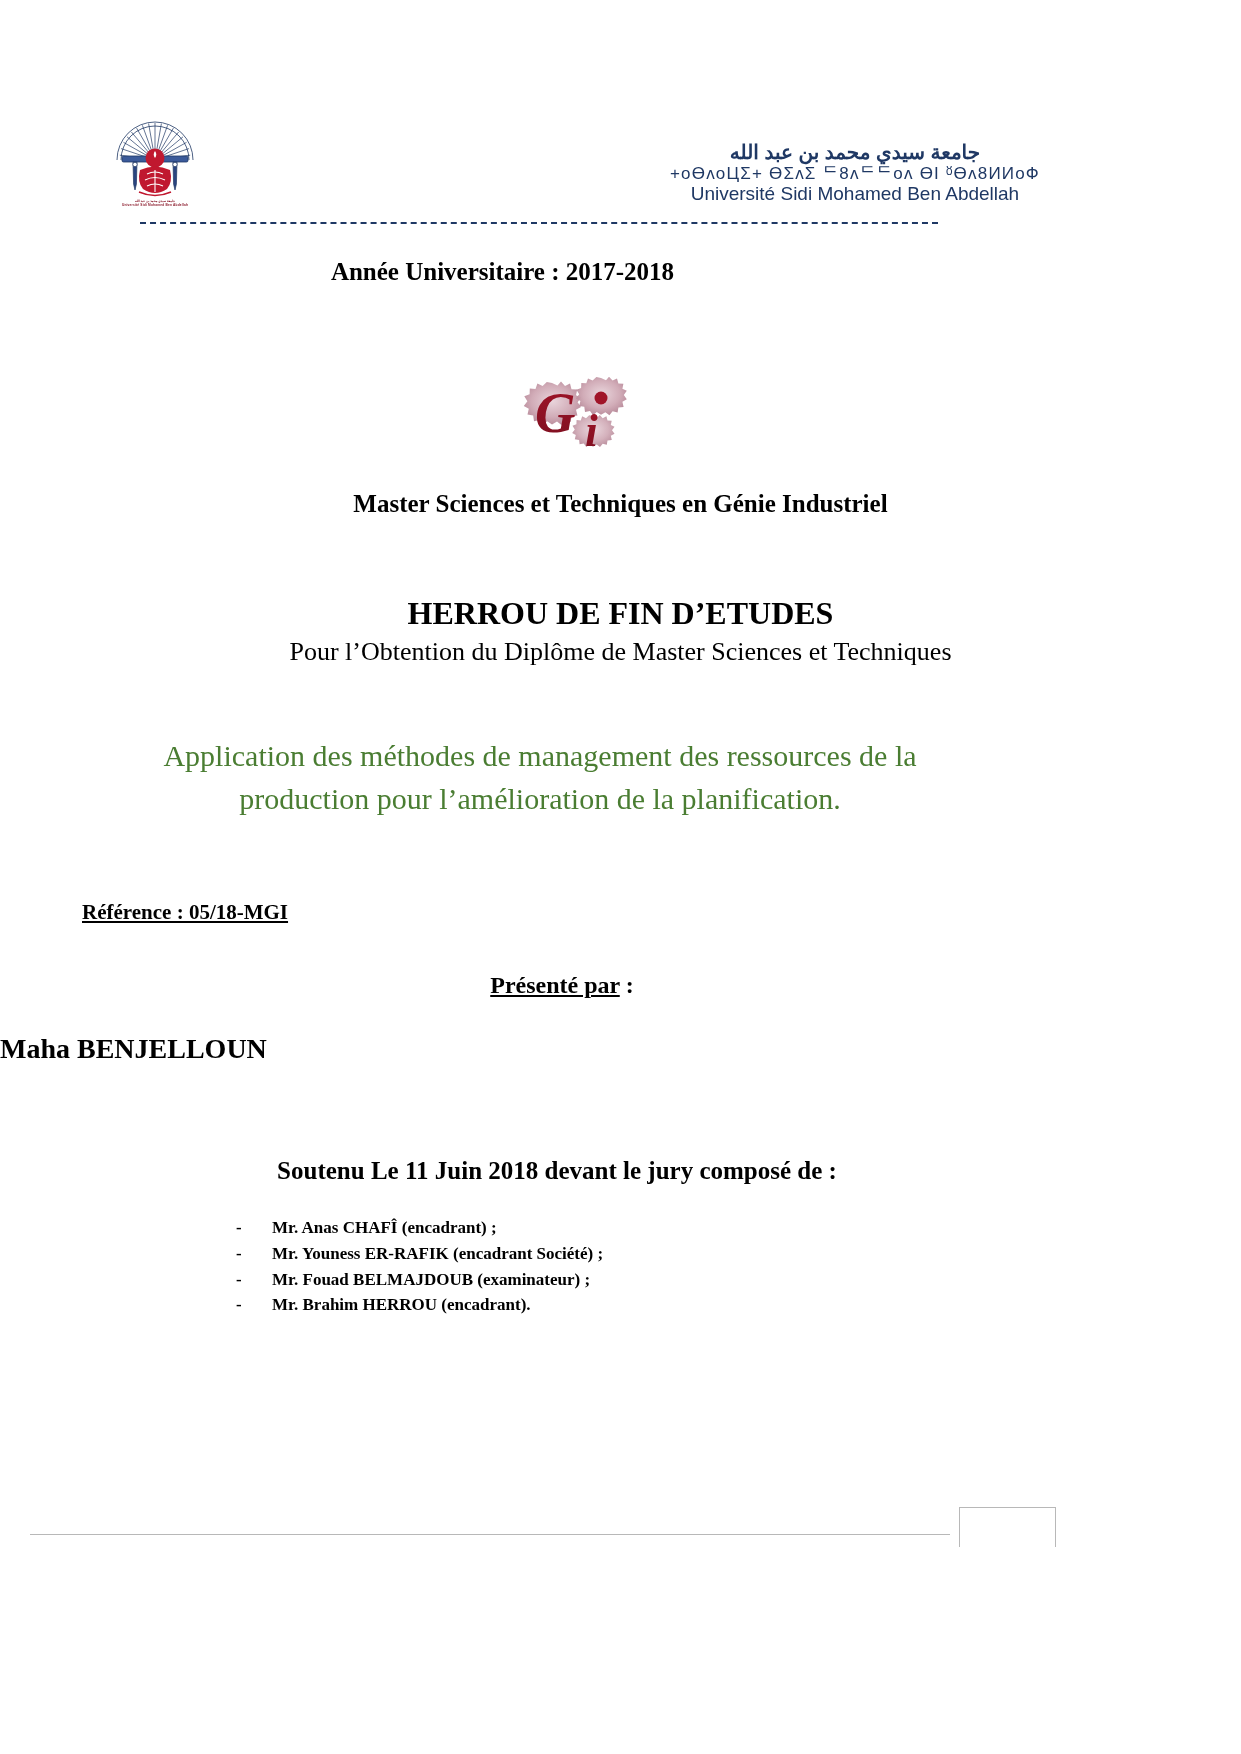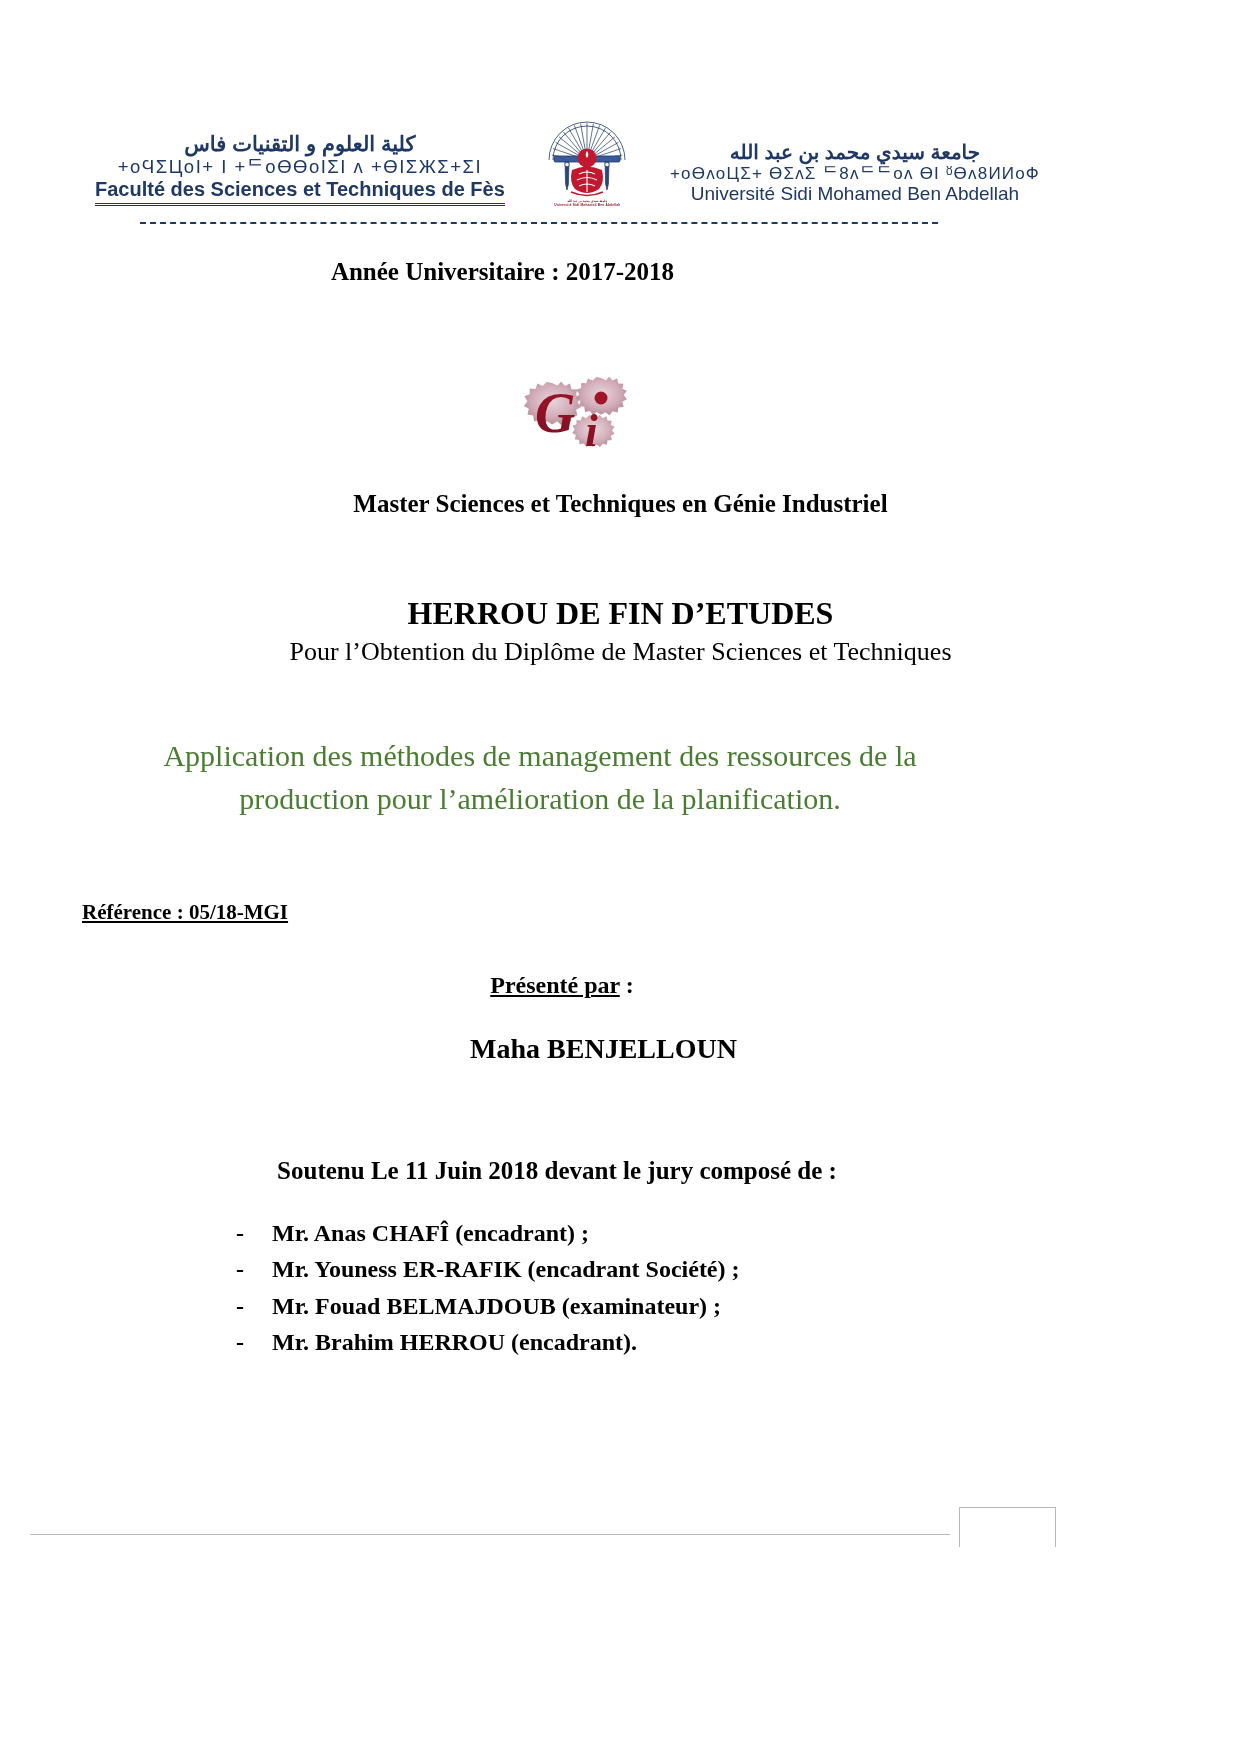--- a/index.html
+++ b/index.html
@@ -188,40 +188,40 @@
     font-weight: bold;
   }
   .presente u { text-decoration: underline; }
   .presente span.nodec { text-decoration: none; }
 
   .author {
     position: absolute;
     top: 1033px;
     left: 0;
     width: 1207px;
-    text-align: center;
+    text-align: left;
     font-size: 28px;
     font-weight: bold;
   }
 
   .soutenu {
     position: absolute;
     top: 1157px;
     left: 0;
     width: 1114px;
     text-align: center;
     font-size: 25px;
     font-weight: bold;
   }
 
   .jury {
     position: absolute;
     top: 1215px;
     left: 236px;
-    font-size: 24px;
+    font-size: 17px;
     font-weight: bold;
     list-style: none;
     margin: 0;
     padding: 0;
   }
   .jury li {
     line-height: 1.52;
     white-space: nowrap;
   }
   .jury li .dash {
@@ -249,25 +249,20 @@
     border-right: 1px solid #b8b8b8;
     box-sizing: border-box;
   }
 </style>
 </head>
 <body>
 
 <div class="header">
   <div class="header-row">
 
-    <div class="fst-block">
-      <div class="fst-ar">كلية العلوم و التقنيات فاس</div>
-      <div class="fst-tif">+oϤΣЦoI+ I +ᄃoӨӨoIΣI ᴧ +ӨIΣЖΣ+ΣI</div>
-      <div class="fst-fr">Faculté des Sciences et Techniques de Fès</div>
-    </div>
 
     <div class="crest">
       <svg width="92" height="100" viewBox="0 0 92 100" xmlns="http://www.w3.org/2000/svg">
 
         <g stroke="#1f3864" stroke-width="0.8" fill="none">
           <path d="M8 52 A38 38 0 0 1 84 52"></path>
           <path d="M12 52 A34 34 0 0 1 80 52"></path>
         </g>
         <g stroke="#1f3864" stroke-width="0.7">
           <line x1="46" y1="52" x2="46" y2="15"></line>

